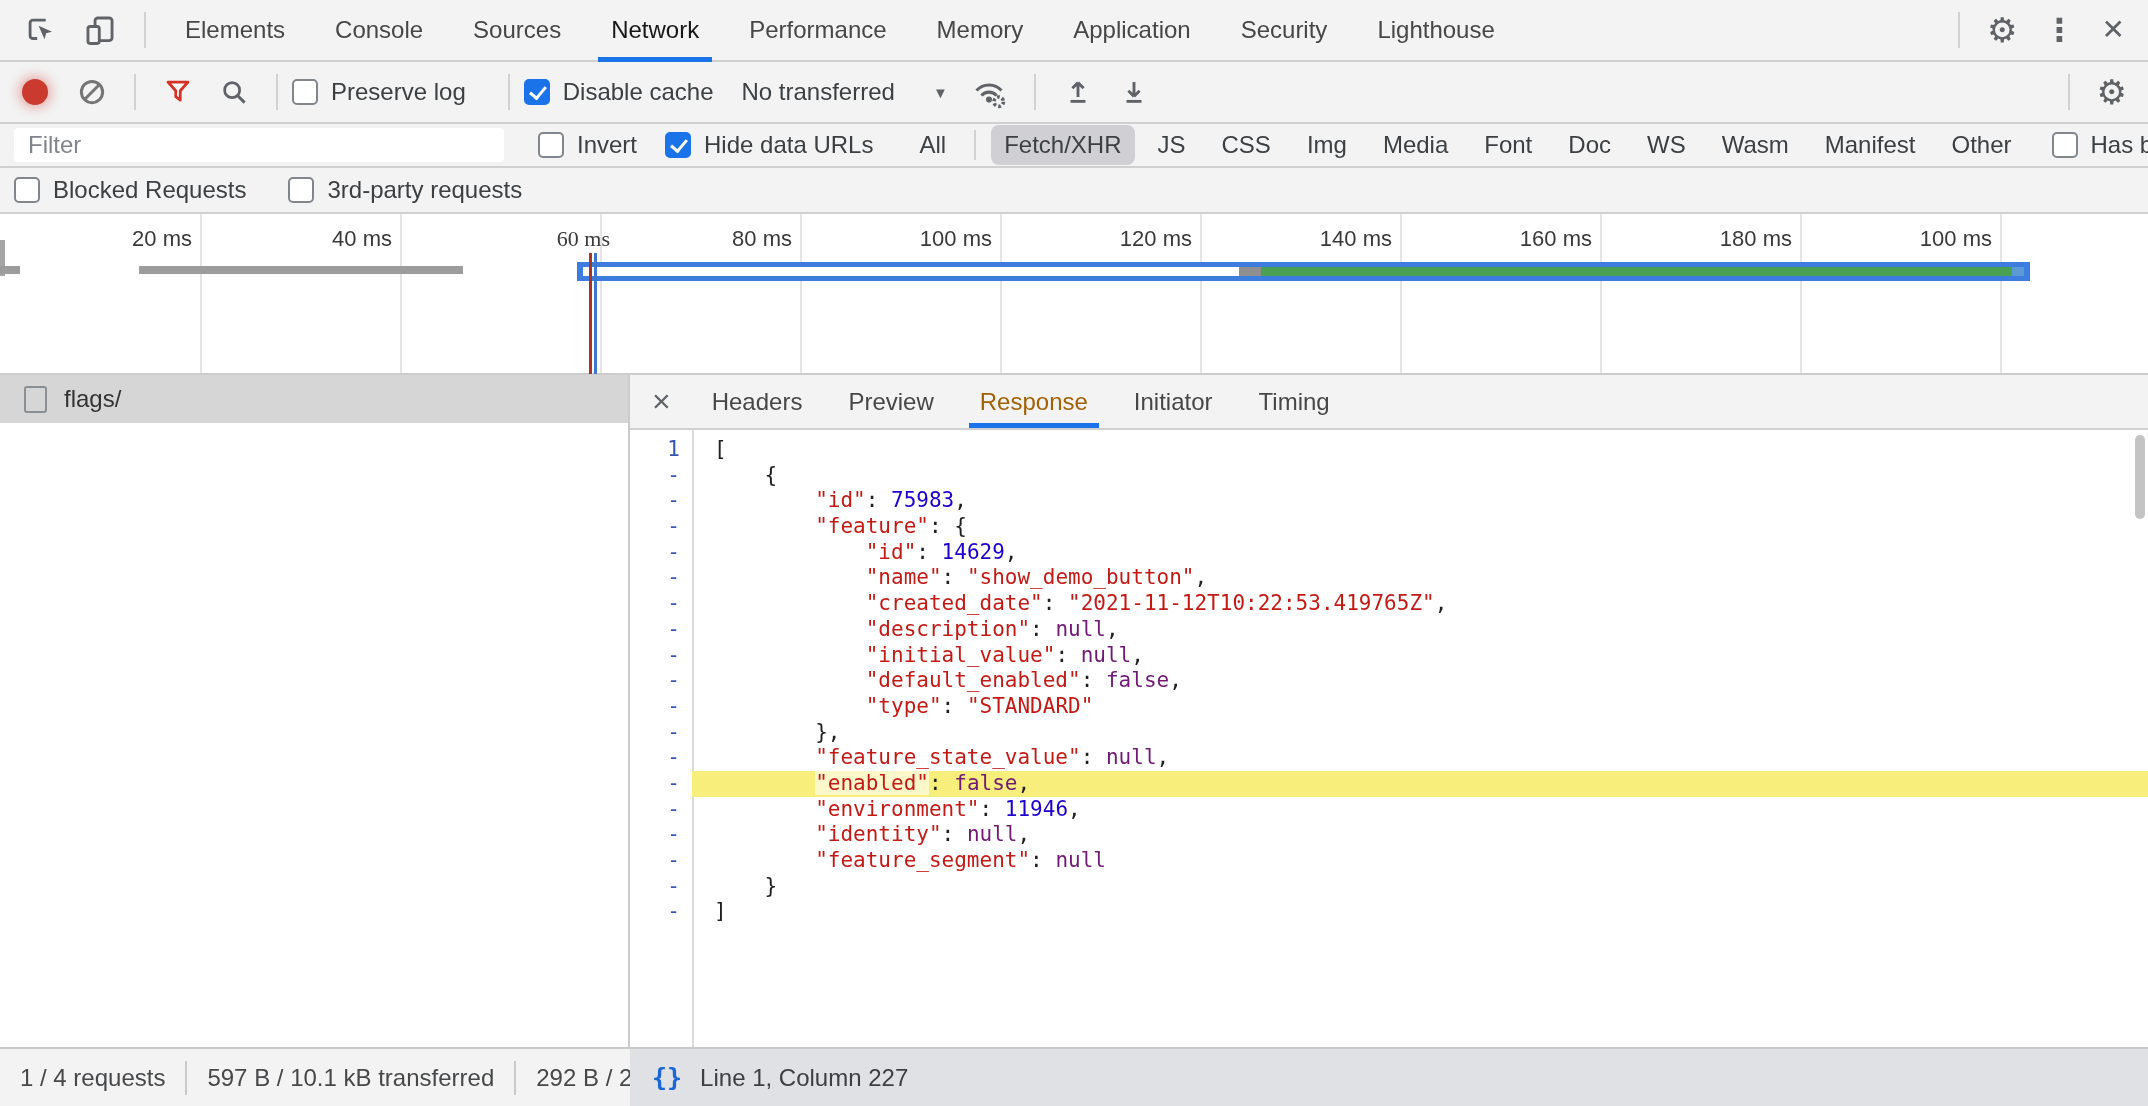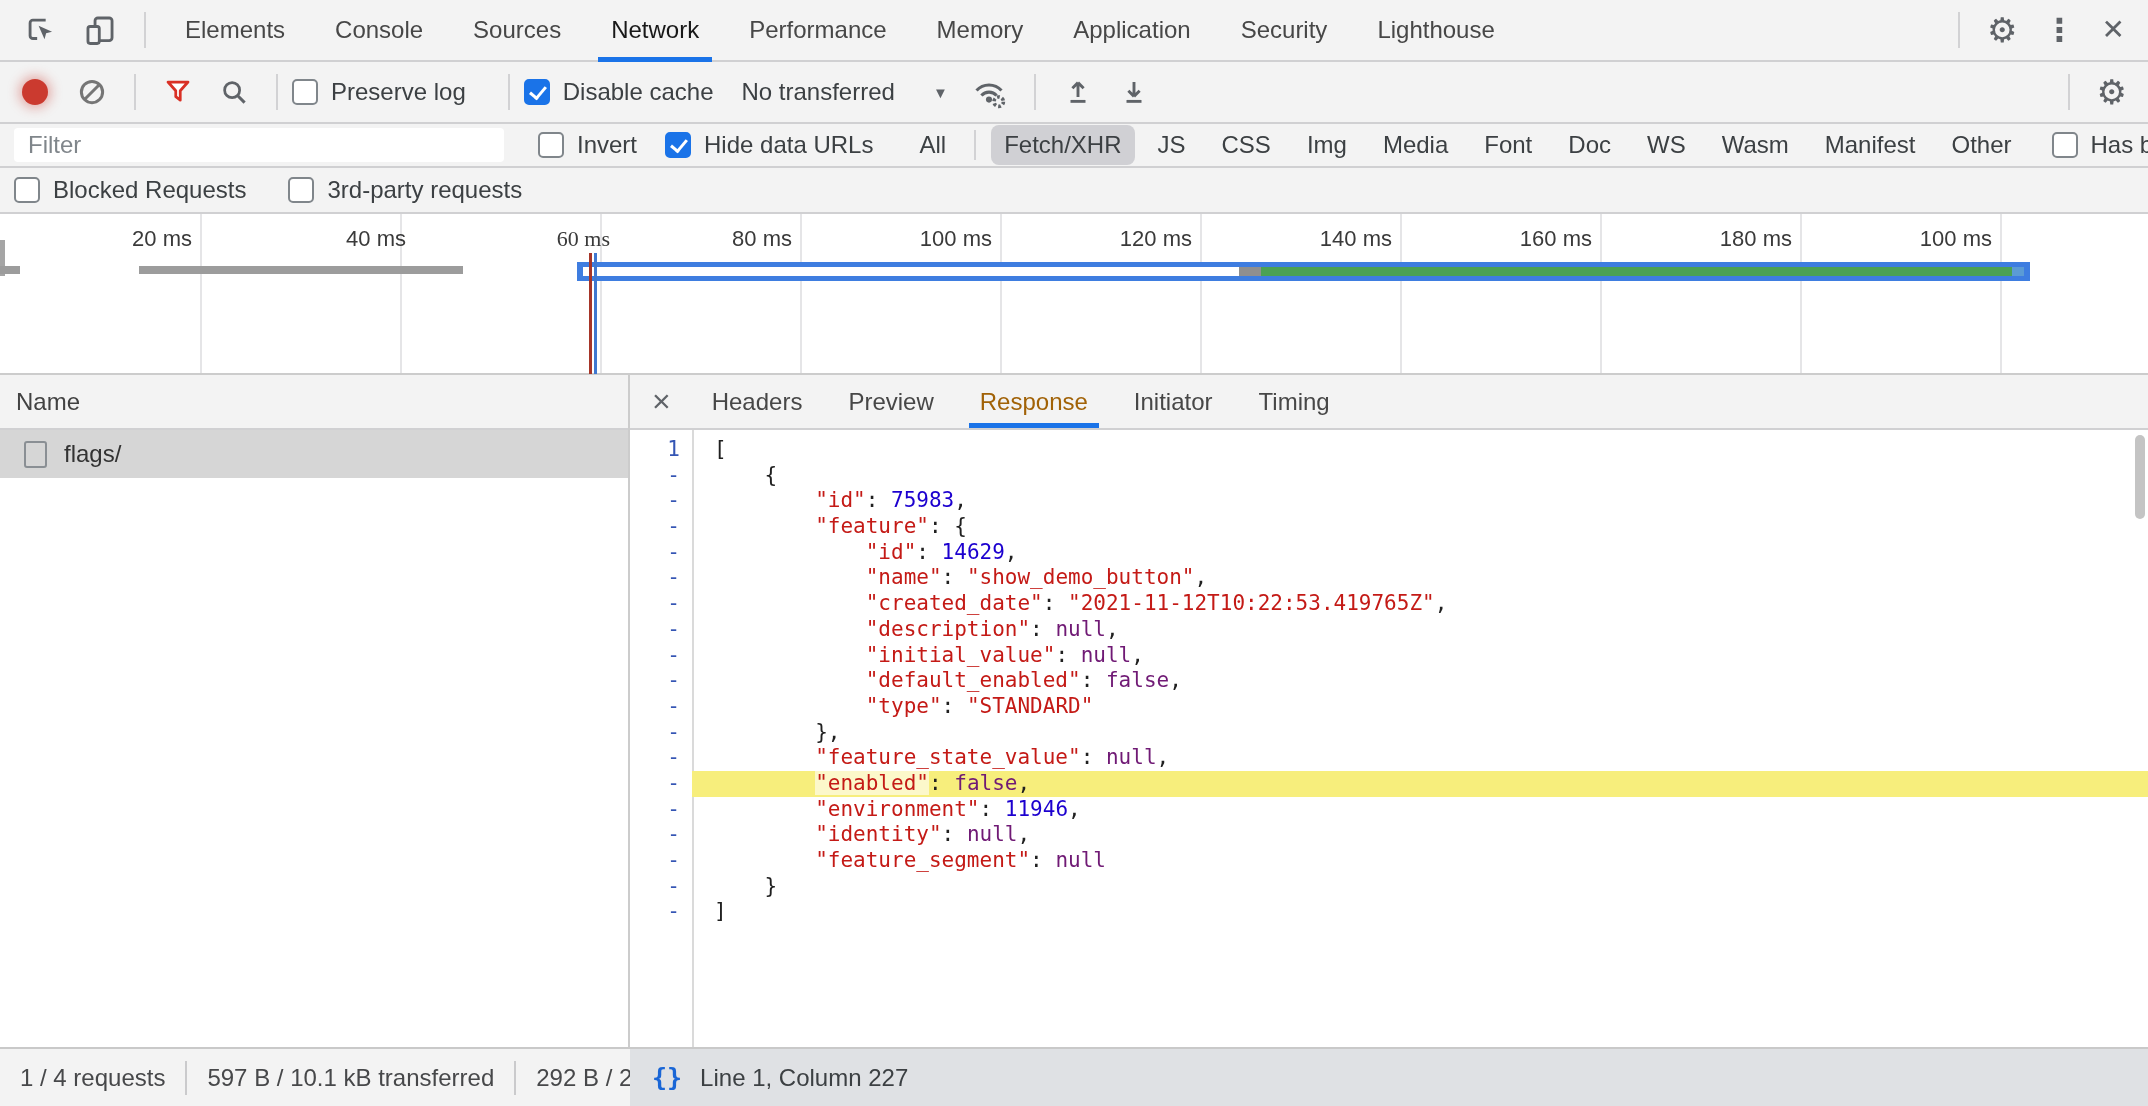--- a/index.html
+++ b/index.html
@@ -198,21 +198,21 @@
     <span class="cb"></span>
     <span class="lbl">Blocked Requests</span>
     <span class="cb" style="margin-left:14px"></span>
     <span class="lbl">3rd-party requests</span>
   </div>
 
   <div id="overview">
       <div class="gridline" style="left: 200px;"></div>
       <div class="tick-label" style="left: 42px;">20 ms</div>
       <div class="gridline" style="left: 400px;"></div>
-      <div class="tick-label" style="left: 256px;">40 ms</div>
+      <div class="tick-label" style="left: 242px;">40 ms</div>
       <div class="gridline" style="left: 600px;"></div>
       <div class="tick-label" style="left: 460px; font-family: Liberation Serif, serif;">60 ms</div>
       <div class="gridline" style="left: 800px;"></div>
       <div class="tick-label" style="left: 642px;">80 ms</div>
       <div class="gridline" style="left: 1000px;"></div>
       <div class="tick-label" style="left: 842px;">100 ms</div>
       <div class="gridline" style="left: 1200px;"></div>
       <div class="tick-label" style="left: 1042px;">120 ms</div>
       <div class="gridline" style="left: 1400px;"></div>
       <div class="tick-label" style="left: 1242px;">140 ms</div>
@@ -232,23 +232,20 @@
       <div class="ovrect" style="left: 583px; top: 53px; width: 656px; height: 9px; background: rgb(255, 255, 255);"></div>
       <div class="ovrect" style="left: 1239px; top: 53px; width: 22px; height: 9px; background: rgb(143, 143, 143);"></div>
       <div class="ovrect" style="left: 1261px; top: 53px; width: 751px; height: 9px; background: rgb(75, 161, 83);"></div>
       <div class="ovrect" style="left: 2012px; top: 53px; width: 12px; height: 9px; background: rgb(91, 155, 213);"></div>
       <div class="ovrect" style="left: 589px; top: 39px; width: 3px; height: 121px; background: rgb(166, 53, 40);"></div>
       <div class="ovrect" style="left: 594px; top: 39px; width: 3px; height: 121px; background: rgb(64, 120, 208);"></div>
     </div>
 
   <div class="main">
     <div class="left-pane">
-      <div class="name-header">
-        <span>Name</span>
-      </div>
       <div class="req-row">
         <span class="req-icon"></span>
         <span>flags/</span>
       </div>
     </div>
     <div class="right-pane">
       <div class="dtabs">
         <span class="close-x">×</span>
         <div class="tabs">
             <div class="dtab">Headers</div>

